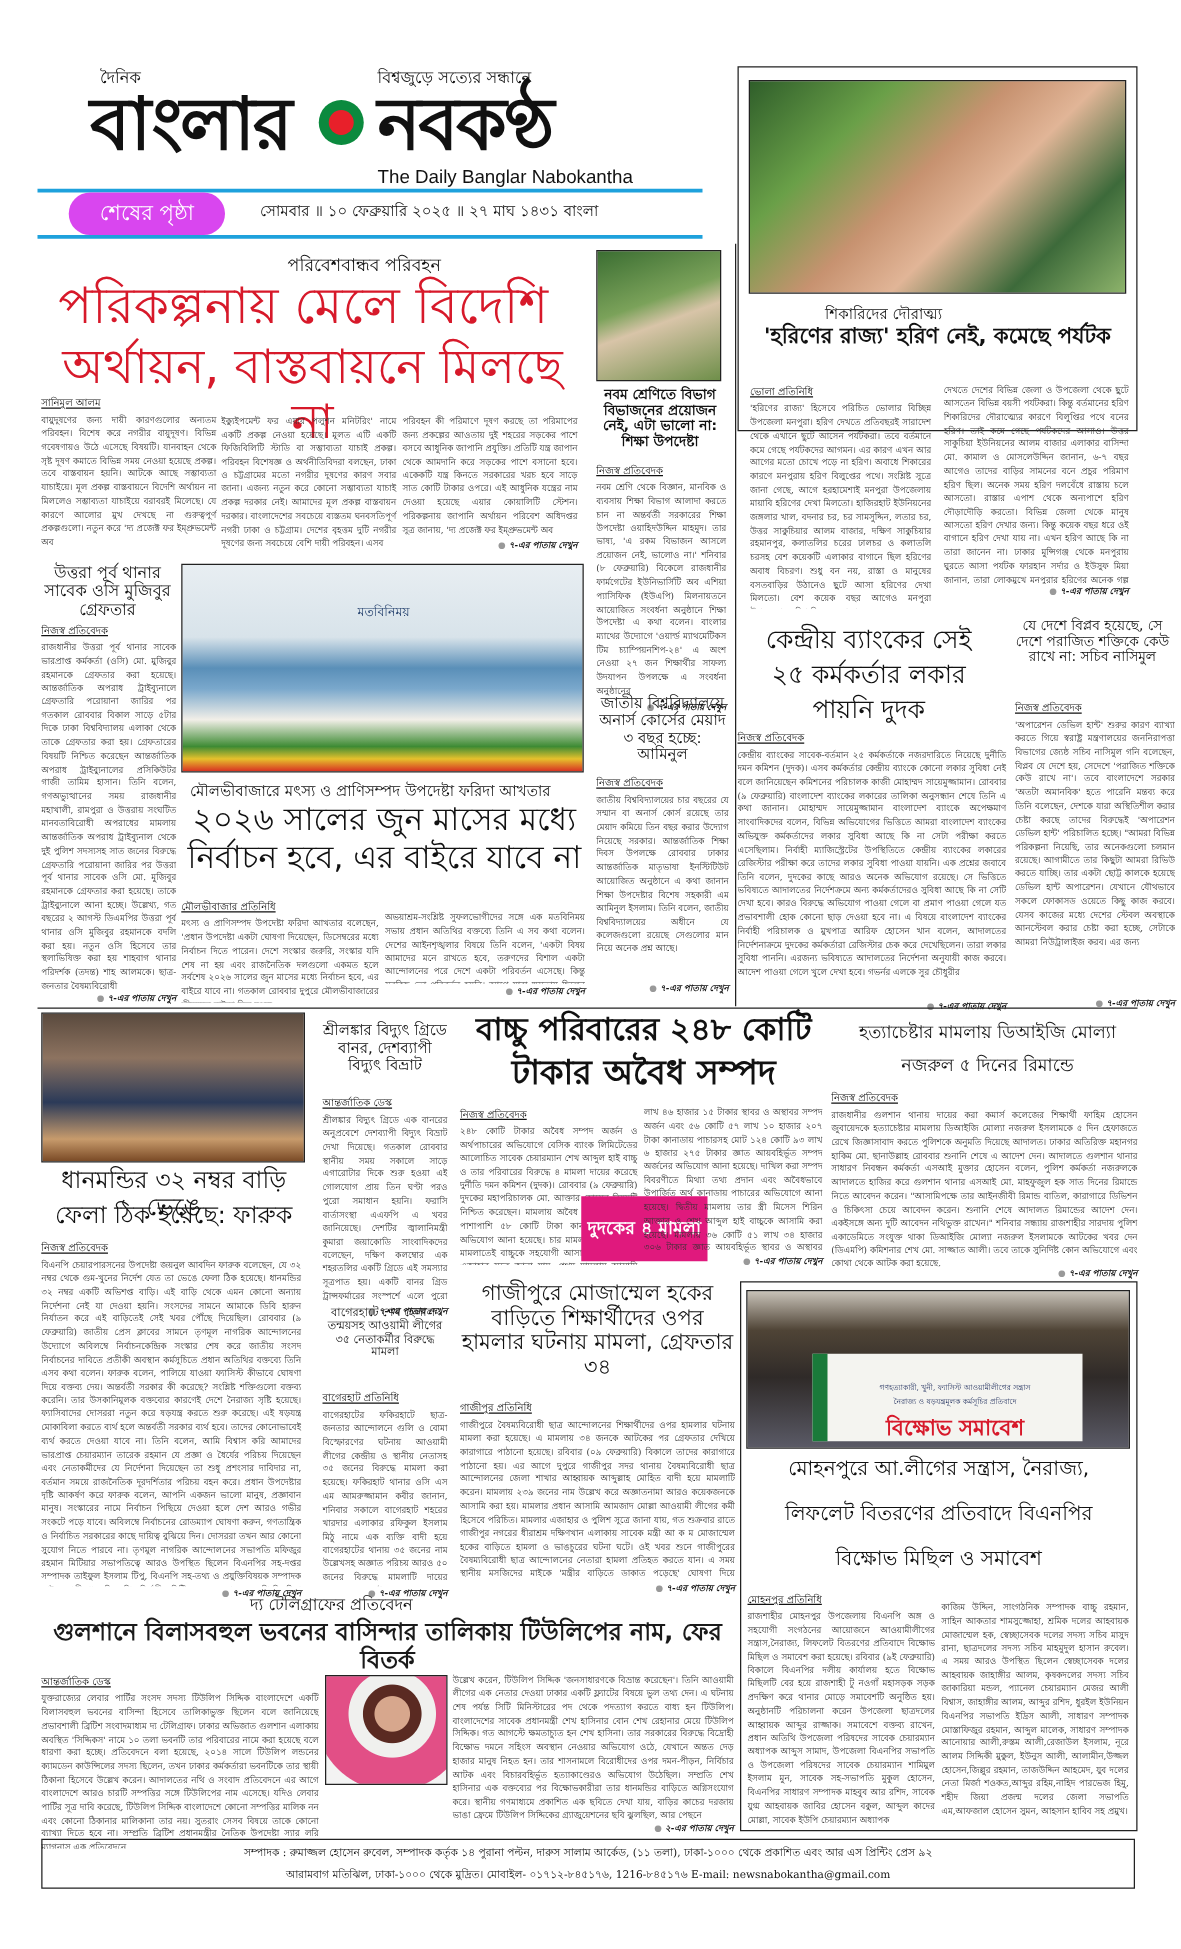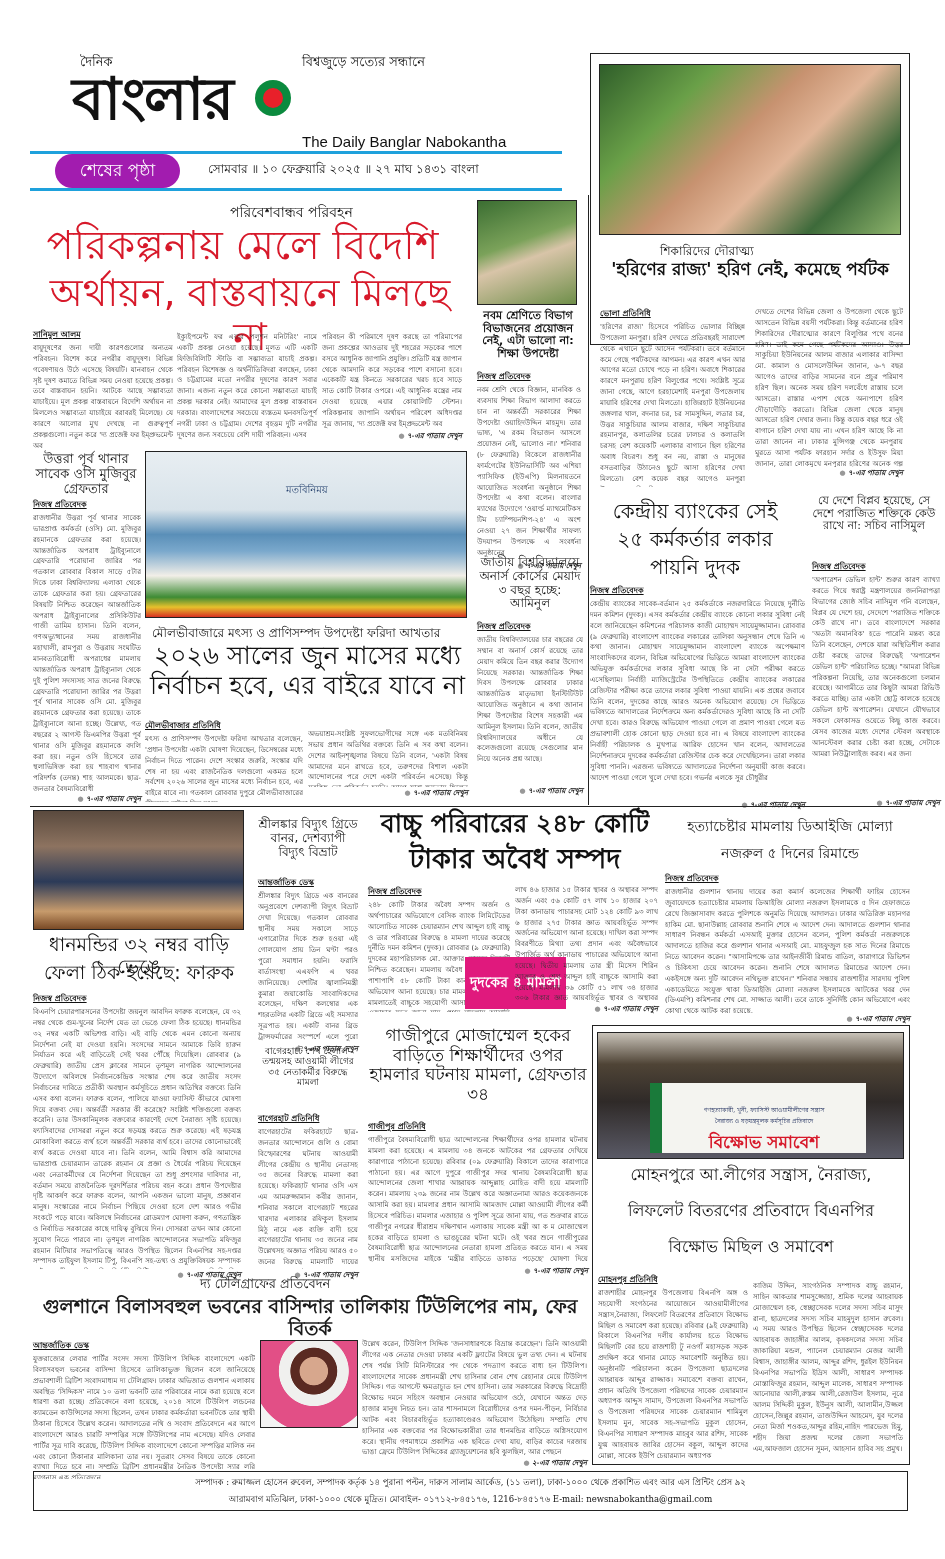--- a/index.html
+++ b/index.html
@@ -3,56 +3,57 @@
 <meta charset="utf-8">
 <style>
 *{box-sizing:border-box;margin:0;padding:0}
 body{width:945px;height:1559px;background:#fff;font-family:"DejaVu Serif",serif;color:#111;position:relative;overflow:hidden}
 .abs{position:absolute}
 .masthead-small{font-size:13px;color:#111}
 .logo{font-size:58px;font-weight:bold;letter-spacing:-2px;line-height:1;font-family:"DejaVu Sans",sans-serif}
 .flag{width:36px;height:36px;border-radius:50%;background:#0b8a3e;display:flex;align-items:center;justify-content:center}
 .flag i{width:20px;height:20px;border-radius:50%;background:#e8202a;display:block}
 .blue-rule{height:3px;background:#1ea1dc}
-.pill{background:#a21caf;color:#fff;border-radius:18px;font-size:17px;padding:3px 0;text-align:center}
+.pill{background:#d946ef;color:#fff;border-radius:18px;font-size:17px;padding:3px 0;text-align:center}
 .hl{font-family:"DejaVu Sans",sans-serif;font-weight:bold;text-align:center;line-height:1.15}
 .kicker{font-size:14px;text-align:left}
-.byline{font-size:8px;font-weight:bold;text-decoration:underline;margin-bottom:2px}
+.byline{font-size:8px;font-weight:normal;text-decoration:underline;margin-bottom:2px}
 .body{font-size:7px;line-height:1.55;text-align:justify;color:#333}
 .cont{font-size:7px;text-align:right;font-style:italic;font-weight:bold}
 .cont::before{content:"● ";color:#999}
 .img{border:1px solid #222;overflow:hidden}
 .box{border:1.5px solid #222}
 .vline{width:1px;background:#222}
 .tag{background:#e0197d;color:#fff;font-weight:bold;font-family:"DejaVu Sans",sans-serif;font-size:14px;padding:14px 5px}
 </style>
 </head>
 <body>
 
 <div class="abs" style="left:30px;top:0;width:560px;height:195px">
   <div class="abs masthead-small" style="left:50px;top:52px">দৈনিক</div>
   <div class="abs masthead-small" style="left:272px;top:52px">বিশ্বজুড়ে সত্যের সন্ধানে</div>
   <div class="abs logo" style="left:42px;top:70px">বাংলার</div>
   <div class="abs flag" style="left:225px;top:80px">
       <i></i>
     </div>
+  <div class="abs logo" style="left:272px;top:70px">নবকণ্ঠ</div>
   <div class="abs" style="left:272px;top:133px;font-family:'Liberation Sans',sans-serif;font-size:15px">The Daily Banglar Nabokantha</div>
   <div class="abs blue-rule" style="left:0;top:151px;width:532px"></div>
   <div class="abs pill" style="left:25px;top:154px;width:125px">শেষের পৃষ্ঠা</div>
   <div class="abs" style="left:178px;top:160px;font-size:12px">সোমবার ॥ ১০ ফেব্রুয়ারি ২০২৫ ॥ ২৭ মাঘ ১৪৩১ বাংলা</div>
   <div class="abs blue-rule" style="left:0;top:188px;width:532px"></div>
 </div>
 
 <div class="abs box" style="left:590px;top:53px;width:320px;height:292px"></div>
 <div class="abs img" style="left:599px;top:64px;width:302px;height:171px;background:linear-gradient(135deg,#2f5e2a 0%,#6aa048 25%,#c79270 45%,#e1b597 60%,#3d6a3a 80%,#8db36b 100%)"></div>
 
 <div class="abs kicker" style="left:230px;top:201px;width:200px">পরিবেশবান্ধব পরিবহন</div>
 <div class="abs hl" style="left:20px;top:222px;width:445px;font-size:40px;color:#d7192a;font-weight:normal">পরিকল্পনায় মেলে বিদেশি</div>
 <div class="abs hl" style="left:40px;top:272px;width:420px;font-size:38px;color:#d7192a;font-weight:normal">অর্থায়ন, বাস্তবায়নে মিলছে না</div>
-<div class="abs" style="left:33px;top:328px;width:140px">
+<div class="abs" style="left:33px;top:316px;width:140px">
   <div class="byline">সানিমুল আলম</div>
   <div class="body">বায়ুদূষণের জন্য দায়ী কারণগুলোর অন্যতম পরিবহন। বিশেষ করে নগরীর বায়ুদূষণ। বিভিন্ন গবেষণায়ও উঠে এসেছে বিষয়টি। যানবাহন থেকে সৃষ্ট দূষণ কমাতে বিভিন্ন সময় নেওয়া হয়েছে প্রকল্প। তবে বাস্তবায়ন হয়নি। আটকে আছে সম্ভাব্যতা যাচাইয়ে। মূল প্রকল্প বাস্তবায়নে বিদেশি অর্থায়ন না মিললেও সম্ভাব্যতা যাচাইয়ে বরাবরই মিলেছে। যে কারণে আলোর মুখ দেখছে না গুরুত্বপূর্ণ প্রকল্পগুলো। নতুন করে 'দ্য প্রজেক্ট ফর ইম্প্রুভমেন্ট অব</div>
 </div>
 <div class="abs body" style="left:177px;top:332px;width:140px">ইক্যুইপমেন্ট ফর এয়ার পলুশন মনিটরিং' নামে একটি প্রকল্প নেওয়া হয়েছে। মূলত এটি একটি ফিজিবিলিটি স্টাডি বা সম্ভাব্যতা যাচাই প্রকল্প। পরিবহন বিশেষজ্ঞ ও অর্থনীতিবিদরা বলছেন, ঢাকা ও চট্টগ্রামের মতো নগরীর দূষণের কারণ সবার জানা। এজন্য নতুন করে কোনো সম্ভাব্যতা যাচাই প্রকল্প দরকার নেই। আমাদের মূল প্রকল্প বাস্তবায়ন দরকার। বাংলাদেশের সবচেয়ে ব্যস্ততম ঘনবসতিপূর্ণ নগরী ঢাকা ও চট্টগ্রাম। দেশের বৃহত্তম দুটি নগরীর দূষণের জন্য সবচেয়ে বেশি দায়ী পরিবহন। এসব</div>
 <div class="abs" style="left:322px;top:332px;width:140px">
   <div class="body">পরিবহন কী পরিমাণে দূষণ করছে তা পরিমাপের জন্য প্রকল্পের আওতায় দুই শহরের সড়কের পাশে বসবে আধুনিক জাপানি প্রযুক্তি। প্রতিটি যন্ত্র জাপান থেকে আমদানি করে সড়কের পাশে বসানো হবে। একেকটি যন্ত্র কিনতে সরকারের খরচ হবে সাড়ে সাত কোটি টাকার ওপরে। এই আধুনিক যন্ত্রের নাম দেওয়া হয়েছে এয়ার কোয়ালিটি স্টেশন। পরিকল্পনায় জাপানি অর্থায়ন পরিবেশ অধিদপ্তর সূত্র জানায়, 'দ্য প্রজেক্ট ফর ইম্প্রুভমেন্ট অব</div>
   <div class="cont">৭-এর পাতায় দেখুন</div>
 </div>
 
 <div class="abs vline" style="left:588px;top:195px;height:610px"></div>

